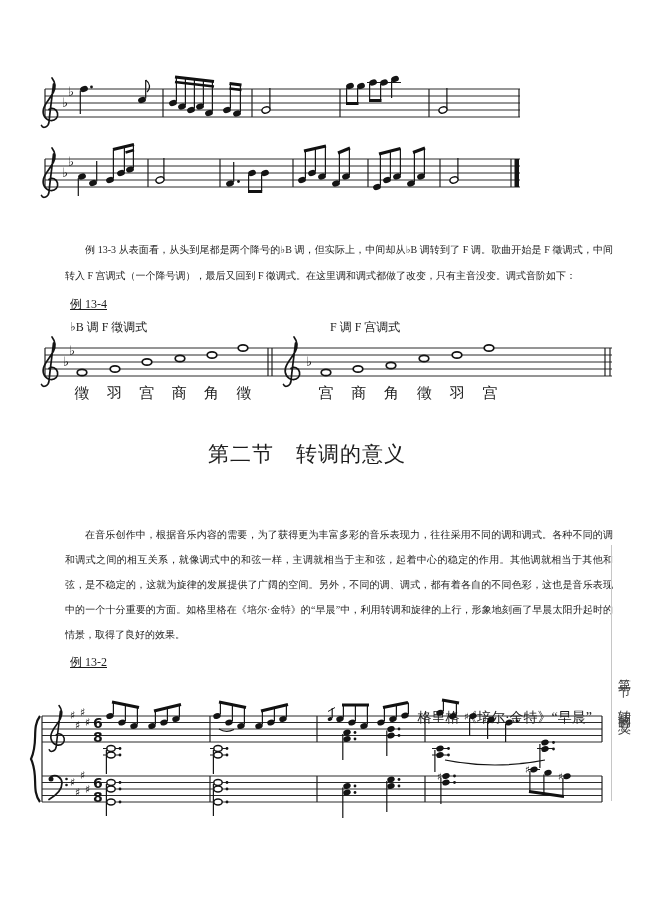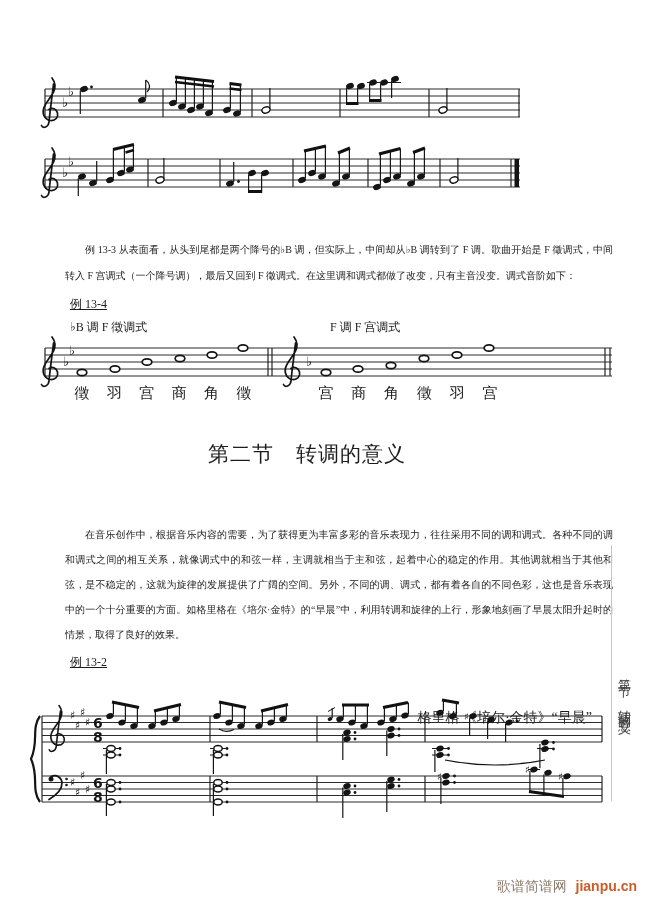--- a/index.html
+++ b/index.html
@@ -470,18 +470,14 @@
       <line class="beam" x1="504" y1="93.5" x2="539" y2="98.5"></line>
     </g>
   </svg>
 
   <div class="sidebar-line"></div>
   <div class="sidebar-text">
     <span>第二节</span>
     <span class="sb-title">转调的意义</span>
   </div>
 
-  <div class="watermark">
-    <span class="wm-name">歌谱简谱网</span>
-    <span class="wm-url">jianpu.cn</span>
-  </div>
 
 </div>
 
 </body></html>

